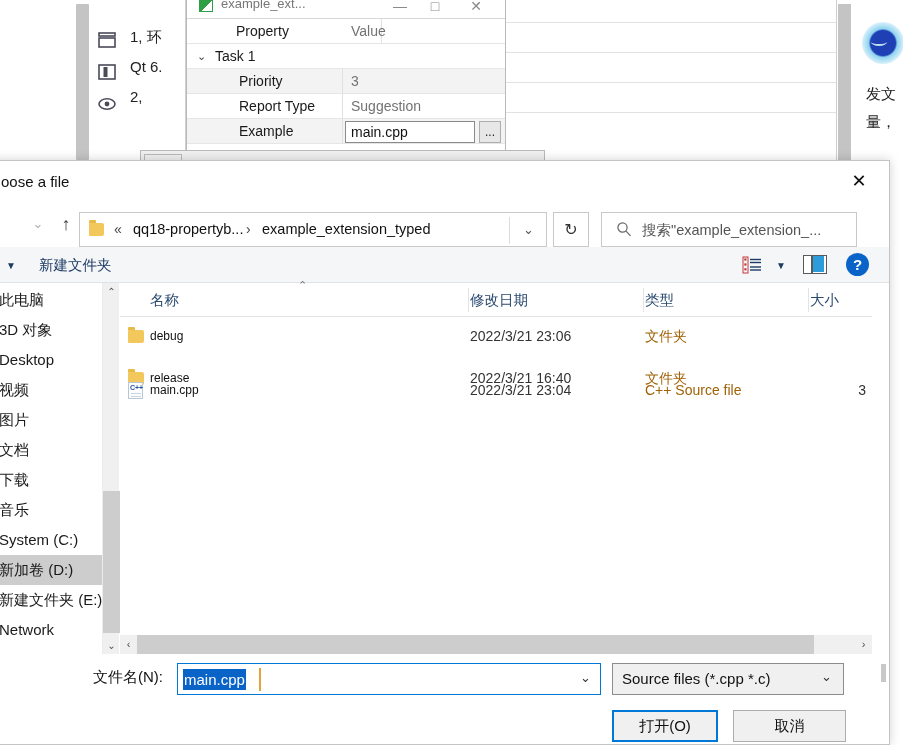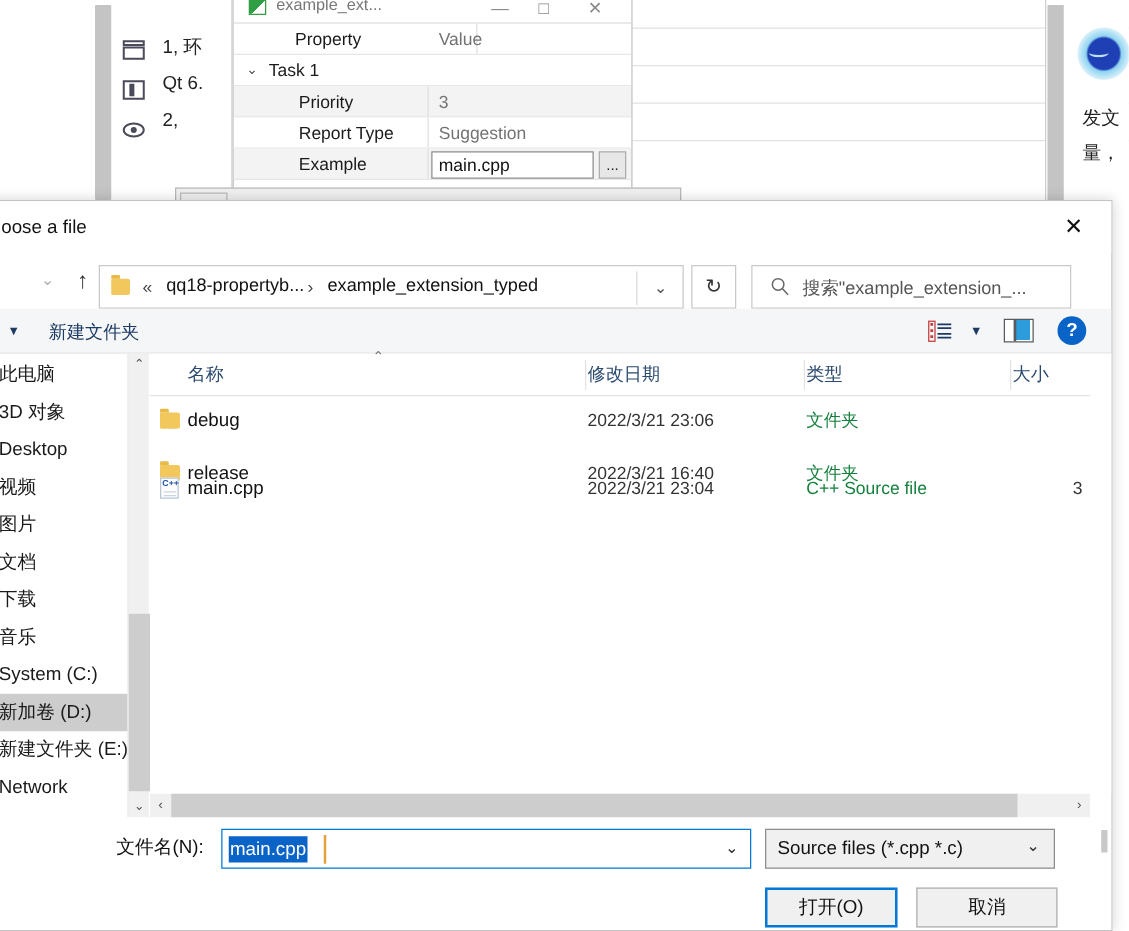--- a/index.html
+++ b/index.html
@@ -231,29 +231,29 @@
   .flh-cell {
     position: absolute; top: 0; height: 34px; font-size: 14.5px; color: #2b4a6f;
     line-height: 34px; white-space: nowrap; overflow: hidden;
   }
   .flh-div { position: absolute; top: 5px; width: 1px; height: 24px; background: #e3e3e3; }
   .sort-mark { position: absolute; left: 178px; top: -4px; font-size: 11px; color: #7a7a7a; }
 
   .fl-row { position: absolute; left: 0; right: 17px; height: 27px; }
   .flr-name {
     position: absolute; left: 30px; top: 0; width: 320px; height: 27px;
-    font-size: 15px; color: #111; line-height: 27px; white-space: nowrap; overflow: hidden;
+    font-size: 12px; color: #111; line-height: 27px; white-space: nowrap; overflow: hidden;
   }
   .flr-date {
     position: absolute; left: 350px; top: 0; width: 175px; height: 27px;
     font-size: 14px; color: #333; line-height: 27px; white-space: nowrap;
   }
   .flr-type {
     position: absolute; left: 525px; top: 0; width: 165px; height: 27px;
-    font-size: 14px; color: #15803d; line-height: 27px; white-space: nowrap;
+    font-size: 14px; color: #a16207; line-height: 27px; white-space: nowrap;
   }
   .flr-size {
     position: absolute; left: 690px; top: 0; width: 56px; height: 27px;
     font-size: 14px; color: #333; line-height: 27px; text-align: right; white-space: nowrap;
   }
   .ic-folder {
     position: absolute; left: 8px; top: 7px; width: 16px; height: 13px;
     background: #f2c75c; border-radius: 1px 2px 2px 1px;
   }
   .ic-folder::before {

